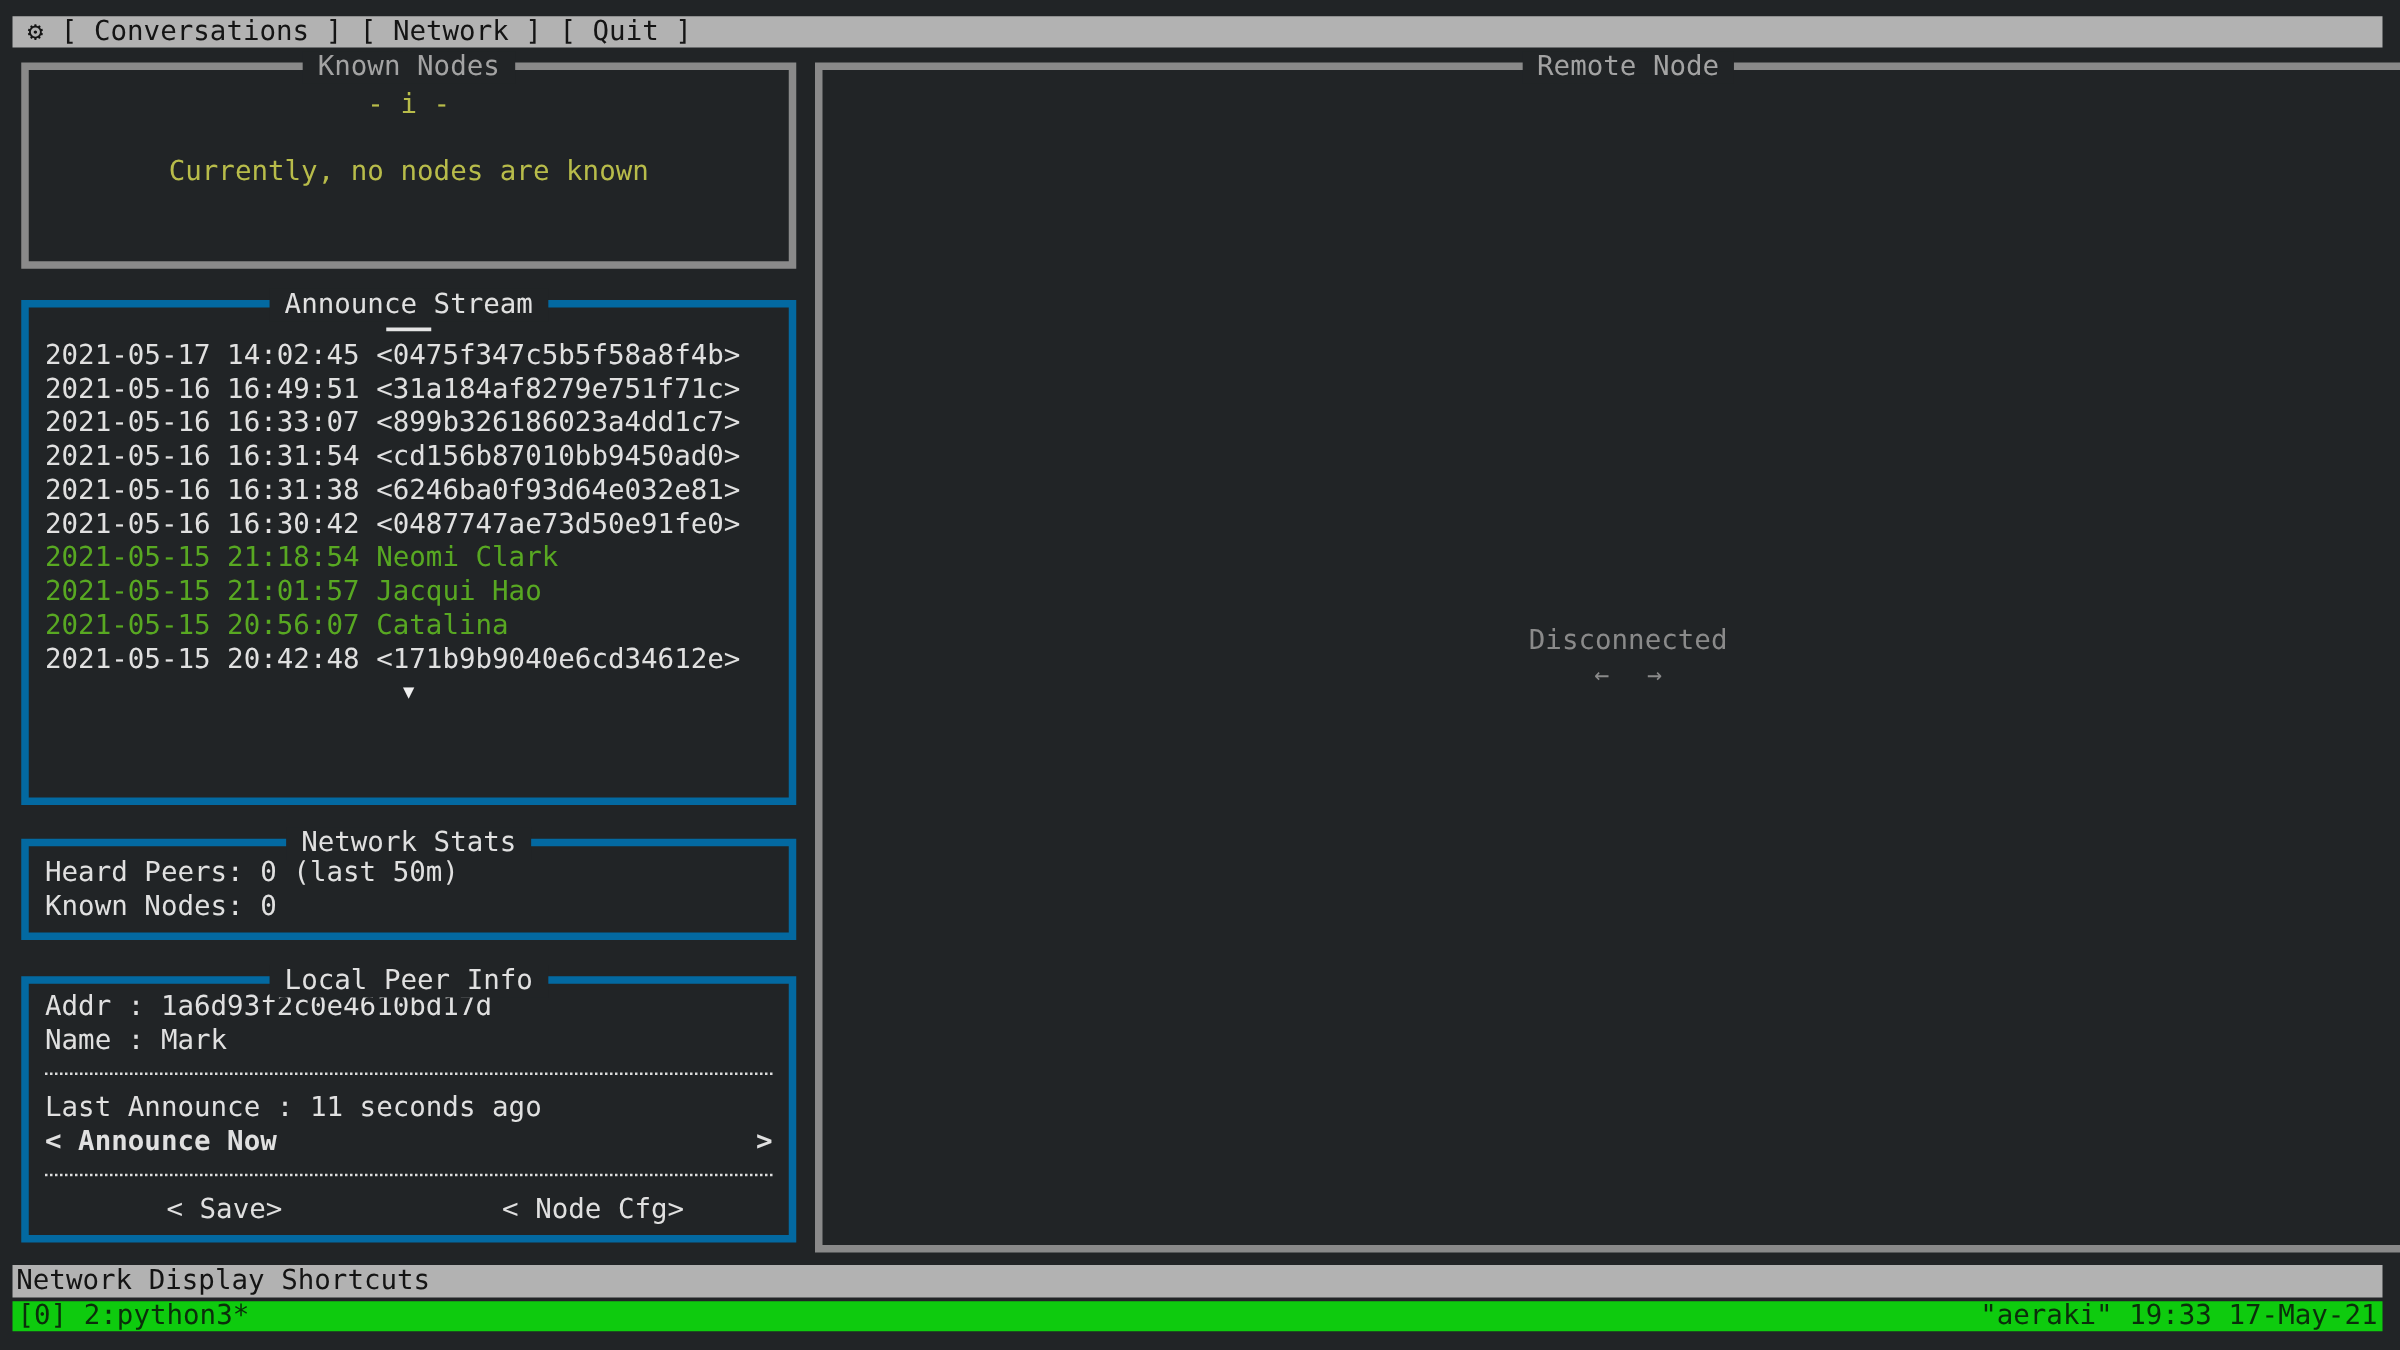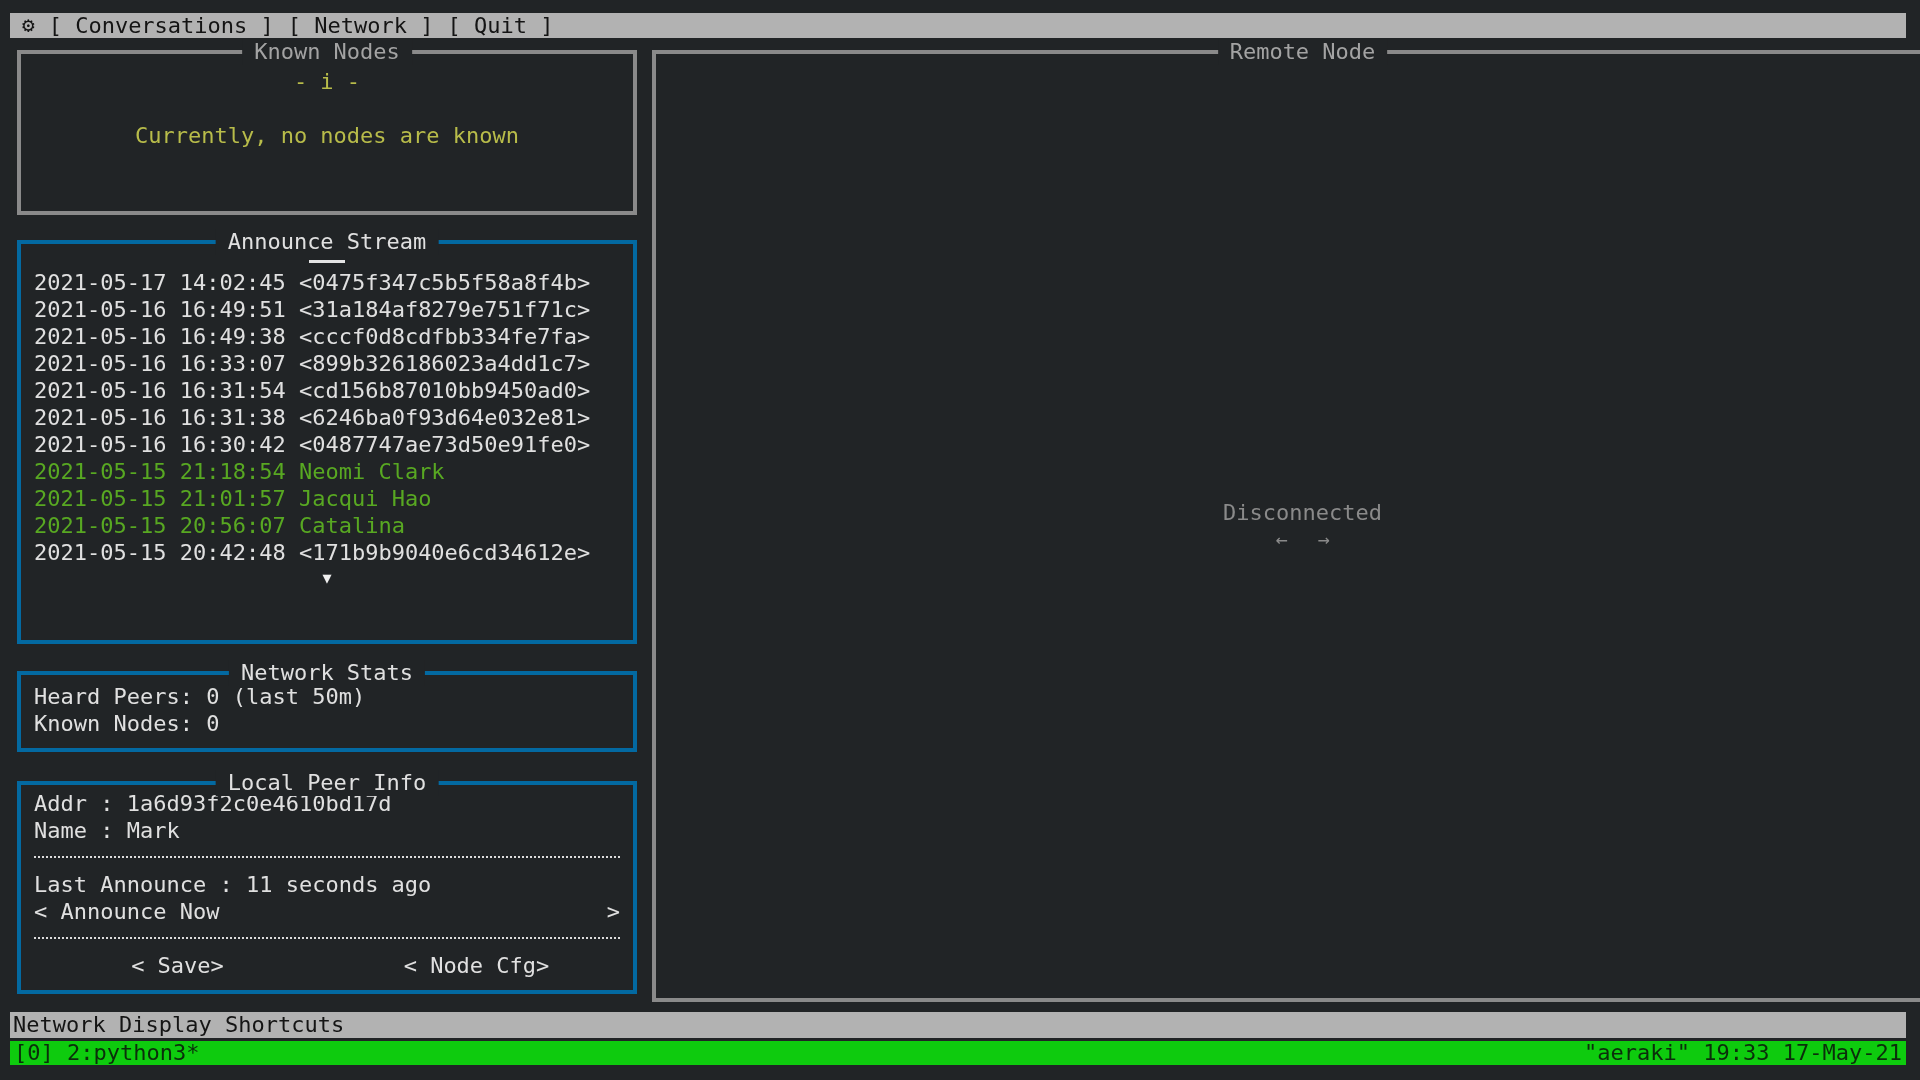--- a/index.html
+++ b/index.html
@@ -12,21 +12,21 @@
   
   .menubar{
     position:absolute; left:10px; top:13px; width:1896px; height:25px;
     background:#b2b2b2; color:#141414; line-height:25px;
     display:flex; align-items:center; gap:14px; padding-left:12px; box-sizing:border-box;
     white-space:pre;
   }
   .menubar .glyph{font-size:21px;}
   .menubar .mitem{cursor:default;}
   
-  .tbox{position:absolute; border:4px solid #0369a1; box-sizing:border-box;}
+  .tbox{position:absolute; border:6px solid #0369a1; box-sizing:border-box;}
   .tbox.dim{border-color:#8a8a8a;}
   .tbox > .btitle{
     position:absolute; top:-15px; left:50%; transform:translateX(-50%);
     background:#212426; padding:0 12px; white-space:pre; line-height:26px;
   }
   .tbox.dim > .btitle{color:#a3a3a3;}
   
   #known-nodes{left:17px; top:50px; width:620px; height:165px;}
   .kn-line{ text-align:center; line-height:27px; color:#b8bc4a; white-space:pre;}
   .kn-glyph{margin-top:14px;}
@@ -39,21 +39,21 @@
   .scroll-down-row{text-align:center; line-height:24px; font-size:15px; color:#f0f0f0;}
   
   #net-stats{left:17px; top:671px; width:620px; height:81px;}
   .stat-line{line-height:27px; padding-left:13px; white-space:pre;}
   .stat-first{margin-top:8px;}
   
   #peer-info{left:17px; top:781px; width:620px; height:213px; padding:5px 13px 0 13px;}
   .pi-row{line-height:27px; white-space:pre;}
   .pi-divider{height:27px; position:relative;}
   .pi-divider:before{content:""; position:absolute; left:0; right:0; top:12px; border-top:2px dotted #dcdcdc;}
-  .pi-btn-row{display:flex; justify-content:space-between; line-height:27px; white-space:pre;}
+  .pi-btn-row{display:flex; justify-content:space-between; line-height:27px; white-space:pre;font-weight:bold;}
   .pi-btn-half{display:flex; justify-content:center; width:287px; line-height:27px; white-space:pre;}
   .pi-buttons{display:flex; justify-content:space-between;}
   
   #remote-node{left:652px; top:50px; width:1301px; height:952px;
     display:flex; flex-direction:column; align-items:center; justify-content:center;text-align:center;}
   .rn-status{color:#8a8a8a; line-height:27px; white-space:pre;}
   .rn-arrows{color:#8a8a8a; line-height:27px; display:flex; gap:30px; font-size:20px;}
   
   .shortcutbar{
     position:absolute; left:10px; top:1012px; width:1896px; height:26px;
@@ -83,21 +83,20 @@
     <div class="kn-line kn-glyph">- i -</div>
     <div class="kn-line kn-msg">Currently, no nodes are known</div>
   </div>
 
   <div id="announce" class="tbox">
     <span class="btitle">Announce Stream</span>
     <div class="scroll-top-indicator"></div>
     <div>
         <div class="announce-entry"><span>2021-05-17 14:02:45</span> <span>&lt;0475f347c5b5f58a8f4b&gt;</span></div>
         <div class="announce-entry"><span>2021-05-16 16:49:51</span> <span>&lt;31a184af8279e751f71c&gt;</span></div>
-        <div class="announce-entry"><span>2021-05-16 16:49:38</span> <span>&lt;cccf0d8cdfbb334fe7fa&gt;</span></div>
         <div class="announce-entry"><span>2021-05-16 16:33:07</span> <span>&lt;899b326186023a4dd1c7&gt;</span></div>
         <div class="announce-entry"><span>2021-05-16 16:31:54</span> <span>&lt;cd156b87010bb9450ad0&gt;</span></div>
         <div class="announce-entry"><span>2021-05-16 16:31:38</span> <span>&lt;6246ba0f93d64e032e81&gt;</span></div>
         <div class="announce-entry"><span>2021-05-16 16:30:42</span> <span>&lt;0487747ae73d50e91fe0&gt;</span></div>
         <div class="announce-entry peer"><span>2021-05-15 21:18:54</span> <span>Neomi Clark</span></div>
         <div class="announce-entry peer"><span>2021-05-15 21:01:57</span> <span>Jacqui Hao</span></div>
         <div class="announce-entry peer"><span>2021-05-15 20:56:07</span> <span>Catalina</span></div>
         <div class="announce-entry"><span>2021-05-15 20:42:48</span> <span>&lt;171b9b9040e6cd34612e&gt;</span></div>
       </div>
     <div class="scroll-down-row">▼</div>

